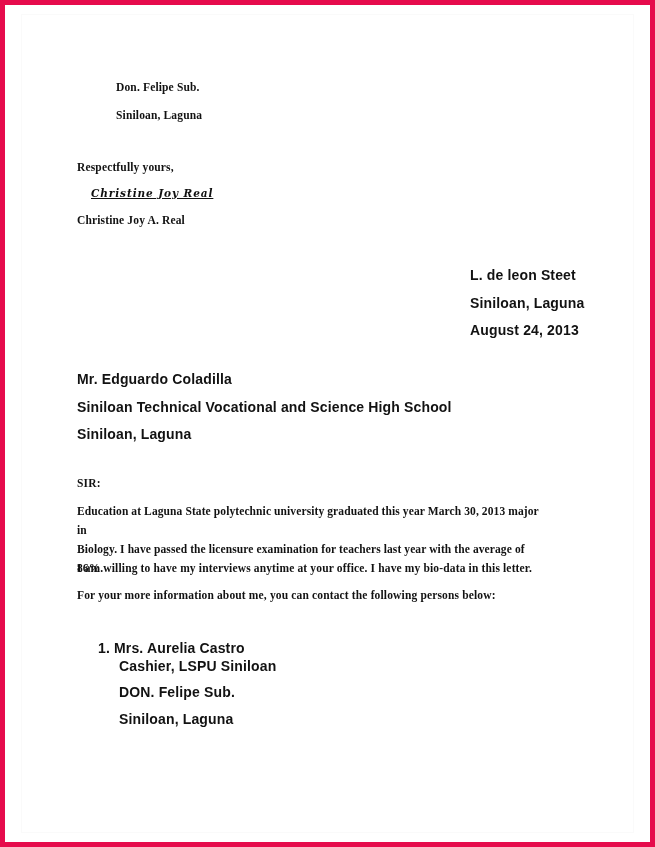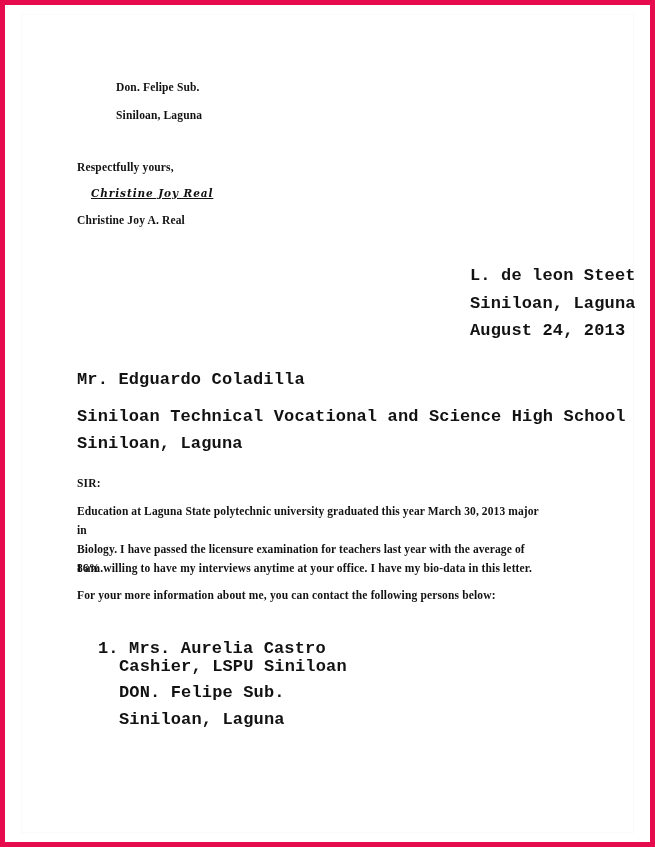--- a/index.html
+++ b/index.html
@@ -52,23 +52,23 @@
     font-weight: bold;
     font-size: 11.5px;
     line-height: 13px;
     color: #121212;
     white-space: nowrap;
     letter-spacing: 0.15px;
   }
 
   .block {
     position: absolute;
-    font-family: Liberation Mono, monospace;
+    font-family: Liberation Sans, sans-serif;
     font-weight: bold;
-    font-size: 17px;
+    font-size: 14px;
     color: #121212;
     letter-spacing: 0.15px;
   }
 
   .block .line {
     line-height: 17.5px;
     white-space: nowrap;
   }
 
   
@@ -111,21 +111,21 @@
     <div class="t" style="left:72px; top:209px;">Christine Joy A. Real</div>
 
     <div class="block" style="left:465px; top:262px;">
       <div class="line">L. de leon Steet</div>
       <div class="line" style="margin-top:10px;">Siniloan,  Laguna</div>
       <div class="line" style="margin-top:10px;">August 24, 2013</div>
     </div>
 
     <div class="block" style="left:72px; top:366px;">
       <div class="line">Mr. Edguardo Coladilla</div>
-      <div class="line" style="margin-top:19px;text-align:right;">Siniloan Technical Vocational and Science High School</div>
+      <div class="line" style="margin-top:10px;text-align:right;">Siniloan Technical Vocational and Science High School</div>
       <div class="line" style="margin-top:10px;">Siniloan, Laguna</div>
     </div>
 
     <div class="t" style="left:72px; top:472px;">SIR:</div>
 
     <div class="para" style="left:72px; top:497px; width:470px;">
       <div>Education at Laguna State polytechnic university graduated this year March 30, 2013 major in</div>
       <div>Biology. I have passed the licensure examination for teachers last year with the average of 86%.</div>
     </div>
 

